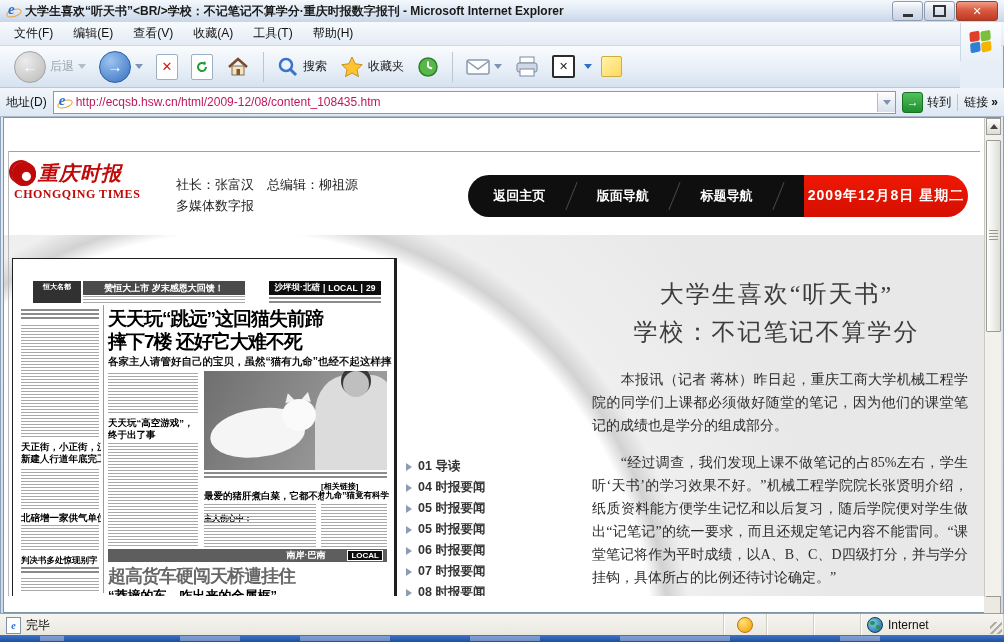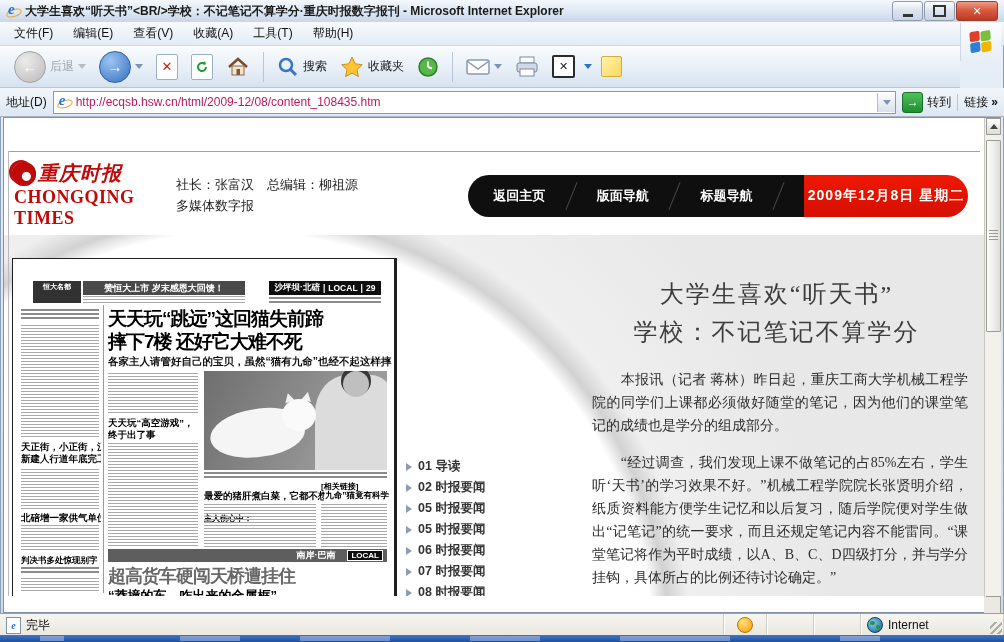--- a/index.html
+++ b/index.html
@@ -74,21 +74,21 @@
   .content-frame{position:absolute;left:3px;top:117px;width:998px;height:496px;border:1px solid #7f93a8;background:#fff;box-sizing:border-box;}
   .page{position:absolute;left:0;top:0;width:980px;height:478px;background:#fff;overflow:hidden;}
   .page-main{position:absolute;left:0;top:117px;width:980px;height:361px;
     background:radial-gradient(circle at 235px 410px,#ffffff 0px,#ffffff 413px,#d2d2d2 430px,#efefef 452px,#e8e8e8 600px);}
   .hairline{position:absolute;left:4px;top:33px;width:972px;height:1px;background:#9aa4ad;}
   .leftline{position:absolute;left:4px;top:33px;width:1px;height:445px;background:#b9b9b9;}
 
   
   .logo{position:absolute;left:10px;top:42px;width:158px;height:64px;}
   .logo-cn{font-size:20px;font-weight:bold;color:#c00a0a;font-style:italic;letter-spacing:1px;white-space:nowrap;}
-  .logo-en{font-family:"Liberation Serif","DejaVu Serif",serif;font-size:18px;font-weight:bold;color:#c00a0a;letter-spacing:.5px;}
+  .logo-en{font-family:"Liberation Serif","DejaVu Serif",serif;font-size:12px;font-weight:bold;color:#c00a0a;letter-spacing:.5px;}
   .logo-swirl{position:absolute;left:-2px;top:2px;width:24px;height:24px;border-radius:50%;
     background:radial-gradient(circle at 60% 60%,#fff 0 4px,#c00a0a 5px);box-shadow:inset 0 0 0 3px #c00a0a, -3px -2px 0 0 #c00a0a;}
   .tagline{position:absolute;left:172px;top:56px;font-size:13px;color:#222;line-height:21px;}
   .pill{position:absolute;left:464px;top:57px;width:500px;height:42px;border-radius:21px;overflow:hidden;display:flex;}
   .pill-black{width:336px;height:100%;background:#0f0f0f;display:flex;align-items:center;justify-content:space-evenly;}
   .pill-link{color:#fff;font-size:13px;font-weight:bold;}
   .pill-slash{width:1px;height:30px;background:#4a4a4a;transform:rotate(22deg);}
   .pill-red{flex:1;height:100%;background:linear-gradient(#ef1804,#d50f00);display:flex;align-items:center;justify-content:center;
     color:#fff;font-size:14px;font-weight:bold;letter-spacing:1px;}
 
@@ -129,21 +129,21 @@
   .cat-body{position:absolute;left:6px;top:38px;width:95px;height:48px;background:#f2f2f2;border-radius:50% 45% 45% 50%;transform:rotate(-8deg);}
   .cat-head{position:absolute;left:78px;top:28px;width:34px;height:32px;background:#f6f6f6;border-radius:50%;}
   .cat-ear1,.cat-ear2{position:absolute;width:0;height:0;border-left:5px solid transparent;border-right:5px solid transparent;border-bottom:9px solid #eee;}
   .cat-ear1{left:80px;top:22px;transform:rotate(-15deg);}
   .cat-ear2{left:98px;top:21px;transform:rotate(12deg);}
   .person{position:absolute;right:-8px;top:4px;width:80px;height:95px;background:#d9d9d9;border-radius:40% 30% 0 0;}
   .person-head{position:absolute;right:18px;top:0px;width:26px;height:26px;background:#bdbdbd;border-radius:50%;box-shadow:0 -3px 0 2px #3a3a3a;}
   .np-cap{position:absolute;left:191px;top:213px;width:183px;height:6px;}
   .np-h-small{font-weight:bold;color:#000;position:absolute;white-space:nowrap;overflow:hidden;}
   .np-bar2{position:absolute;left:95px;top:290px;width:279px;height:13px;background:#5f5f5f;color:#fff;
-    display:flex;align-items:center;justify-content:flex-end;gap:12px;font-size:9px;font-weight:bold;padding-right:4px;}
+    display:flex;align-items:center;justify-content:flex-end;gap:22px;font-size:9px;font-weight:bold;padding-right:4px;}
   .np-local2{background:#111;border:1px solid #fff;padding:0 3px;font-size:8px;}
   .np-h2{position:absolute;left:95px;top:305px;width:282px;font-size:18px;font-weight:700;color:#a16207;white-space:nowrap;letter-spacing:-1px;}
   .np-h2b{position:absolute;left:95px;top:328px;width:282px;height:9px;font-size:13px;font-weight:900;color:#000;white-space:nowrap;overflow:hidden;}
 
   
   .sb-btn{background:linear-gradient(#fdfdfd,#dcdcd8);border:1px solid #9b9b93;display:flex;align-items:center;justify-content:center;}
   .sb-tri{width:0;height:0;}
   .vscroll{position:absolute;left:980px;top:0;width:16px;height:495px;background:#f2f1ec;border-left:1px solid #c9c9c2;}
   .vthumb{position:absolute;left:1px;top:22px;width:13px;height:190px;border:1px solid #9b9b93;border-radius:1px;
     background:linear-gradient(to right,#fefefe,#deded8);}
@@ -397,21 +397,21 @@
         <div class="np-h2b">“莽撞的车，咋出来的金属框”</div>
       </div>
 
       <div class="navlist">
         <div class="navlist-item">
             <i class="tri"></i>
             <span class="navlist-label">01 导读</span>
           </div>
         <div class="navlist-item">
             <i class="tri"></i>
-            <span class="navlist-label">02 时报要闻</span>
+            <span class="navlist-label">04 时报要闻</span>
           </div>
         <div class="navlist-item">
             <i class="tri"></i>
             <span class="navlist-label">05 时报要闻</span>
           </div>
         <div class="navlist-item">
             <i class="tri"></i>
             <span class="navlist-label">05 时报要闻</span>
           </div>
         <div class="navlist-item">

